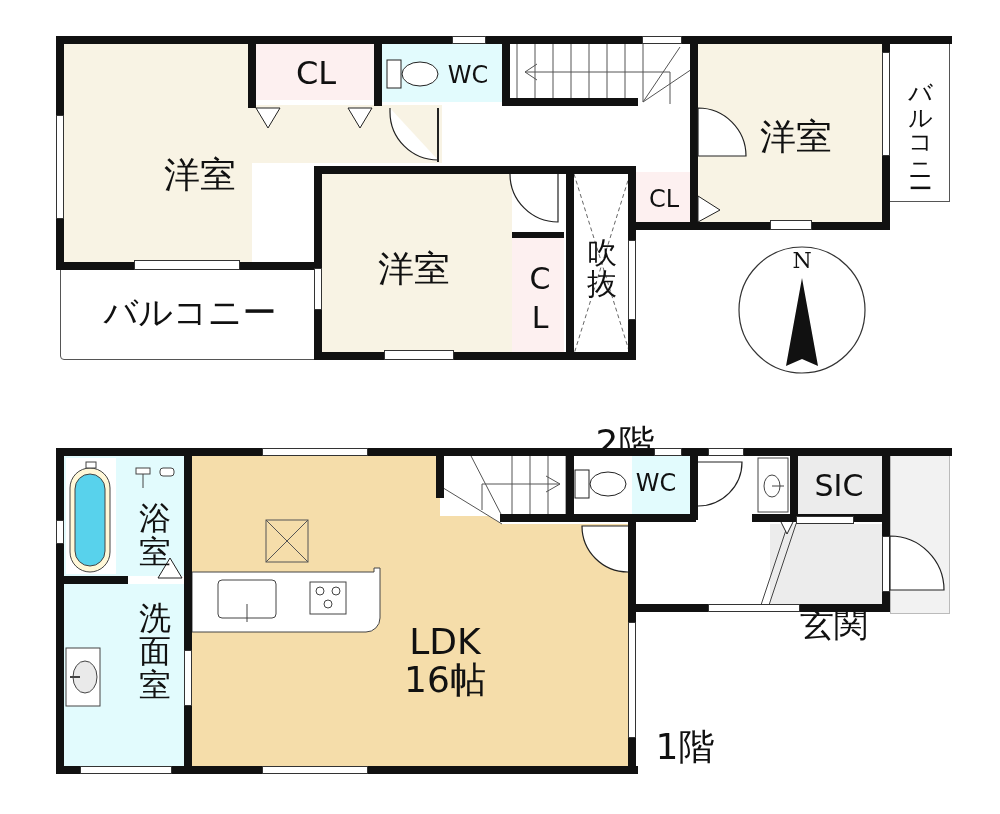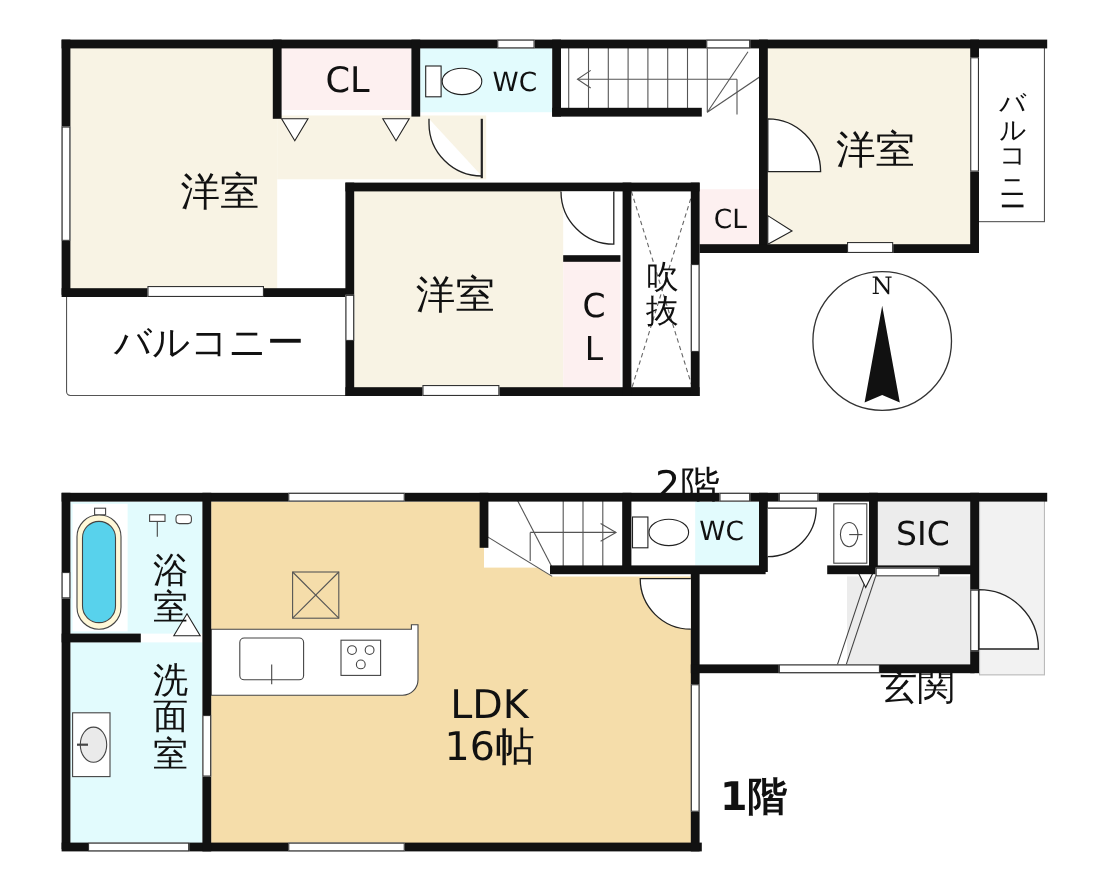--- a/index.html
+++ b/index.html
@@ -284,16 +284,16 @@
   <div class="label" style="left:626px;top:464px;width:60px;height:40px;font-size:24px;">
     <span>WC</span>
   </div>
   <div class="label" style="left:798px;top:462px;width:82px;height:48px;font-size:30px;">
     <span>SIC</span>
   </div>
   <div class="label" style="left:786px;top:576px;width:96px;height:50px;font-size:34px;margin-top:24px;">
     <span>玄関</span>
   </div>
 
-  <div class="label" style="left:640px;top:700px;width:90px;height:50px;font-size:36px;font-weight:bold;">
+  <div class="label" style="left:640px;top:722px;width:90px;height:50px;font-size:36px;">
     <span>1階</span>
   </div>
 </div>
 
 </body></html>

